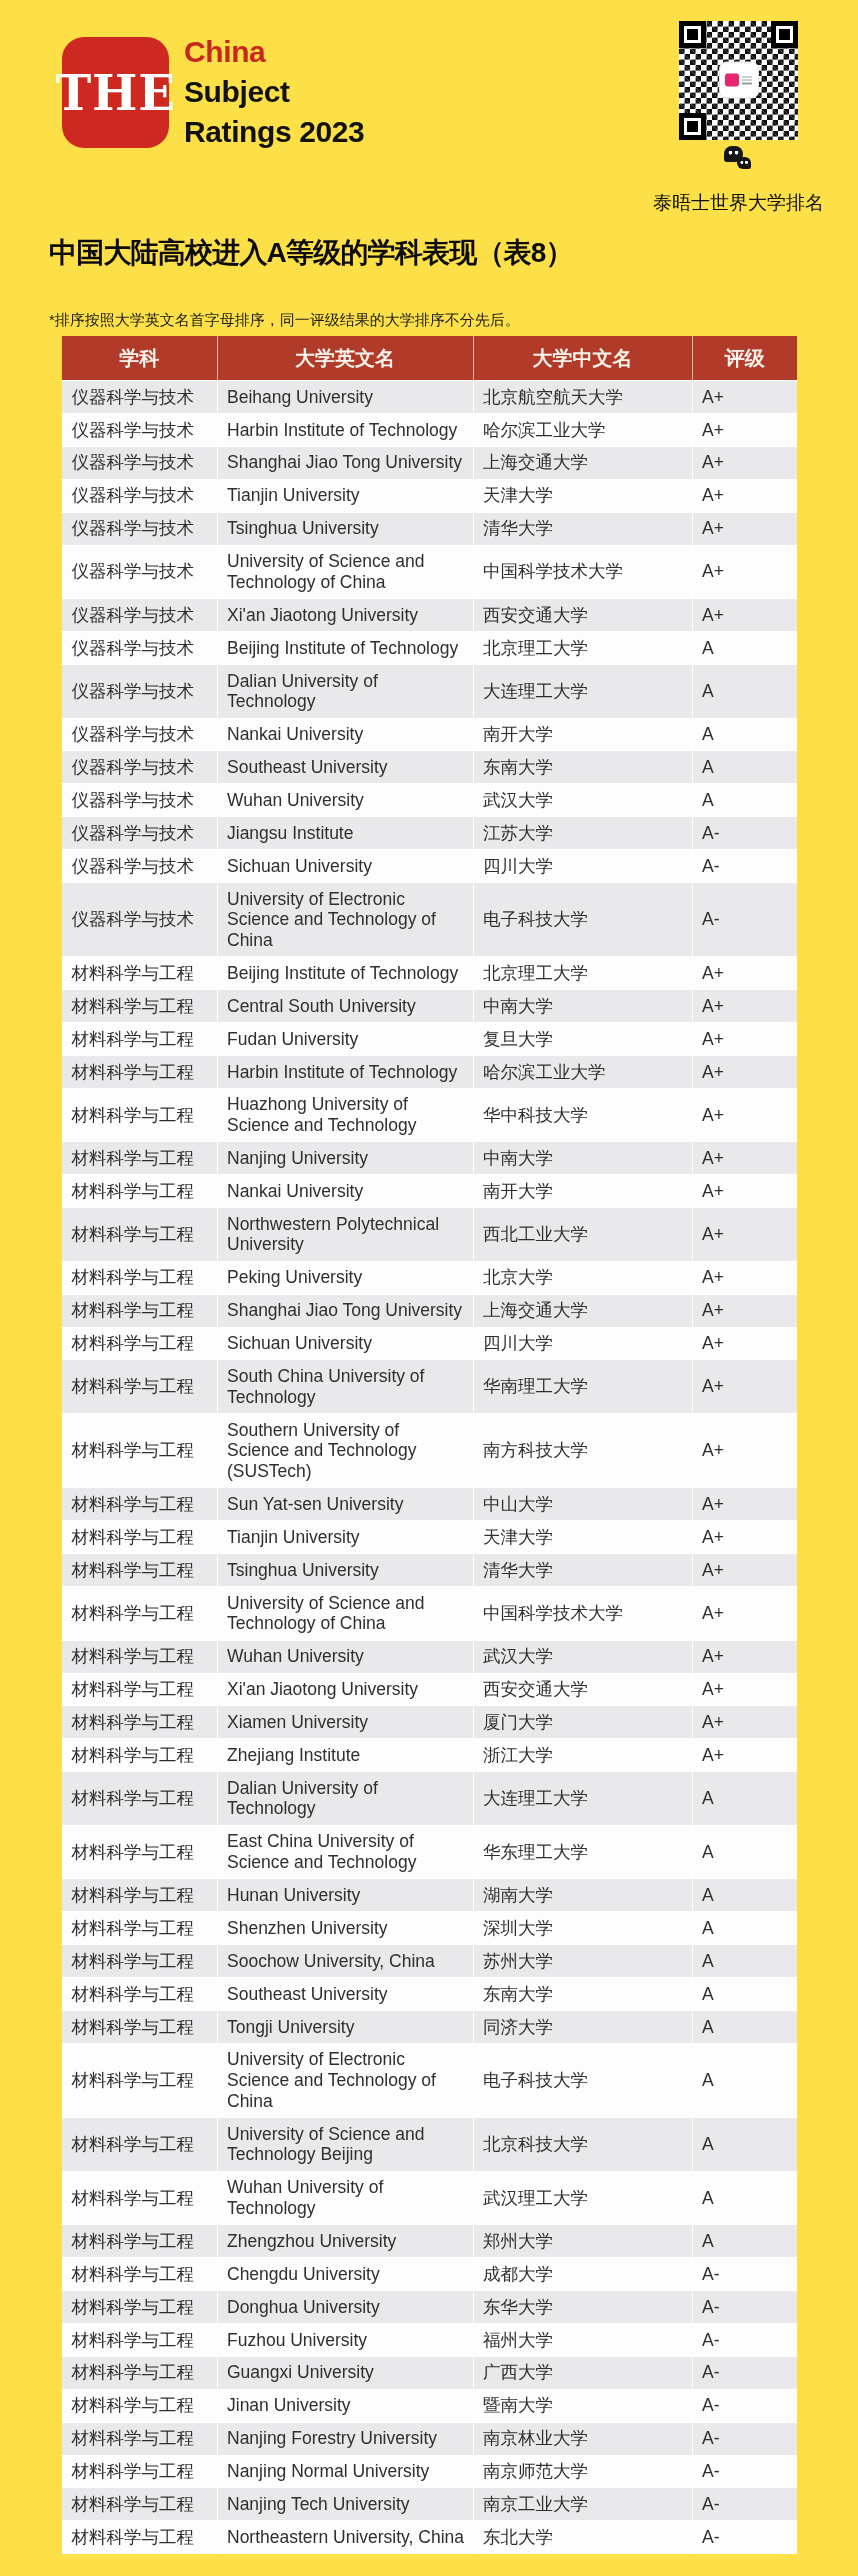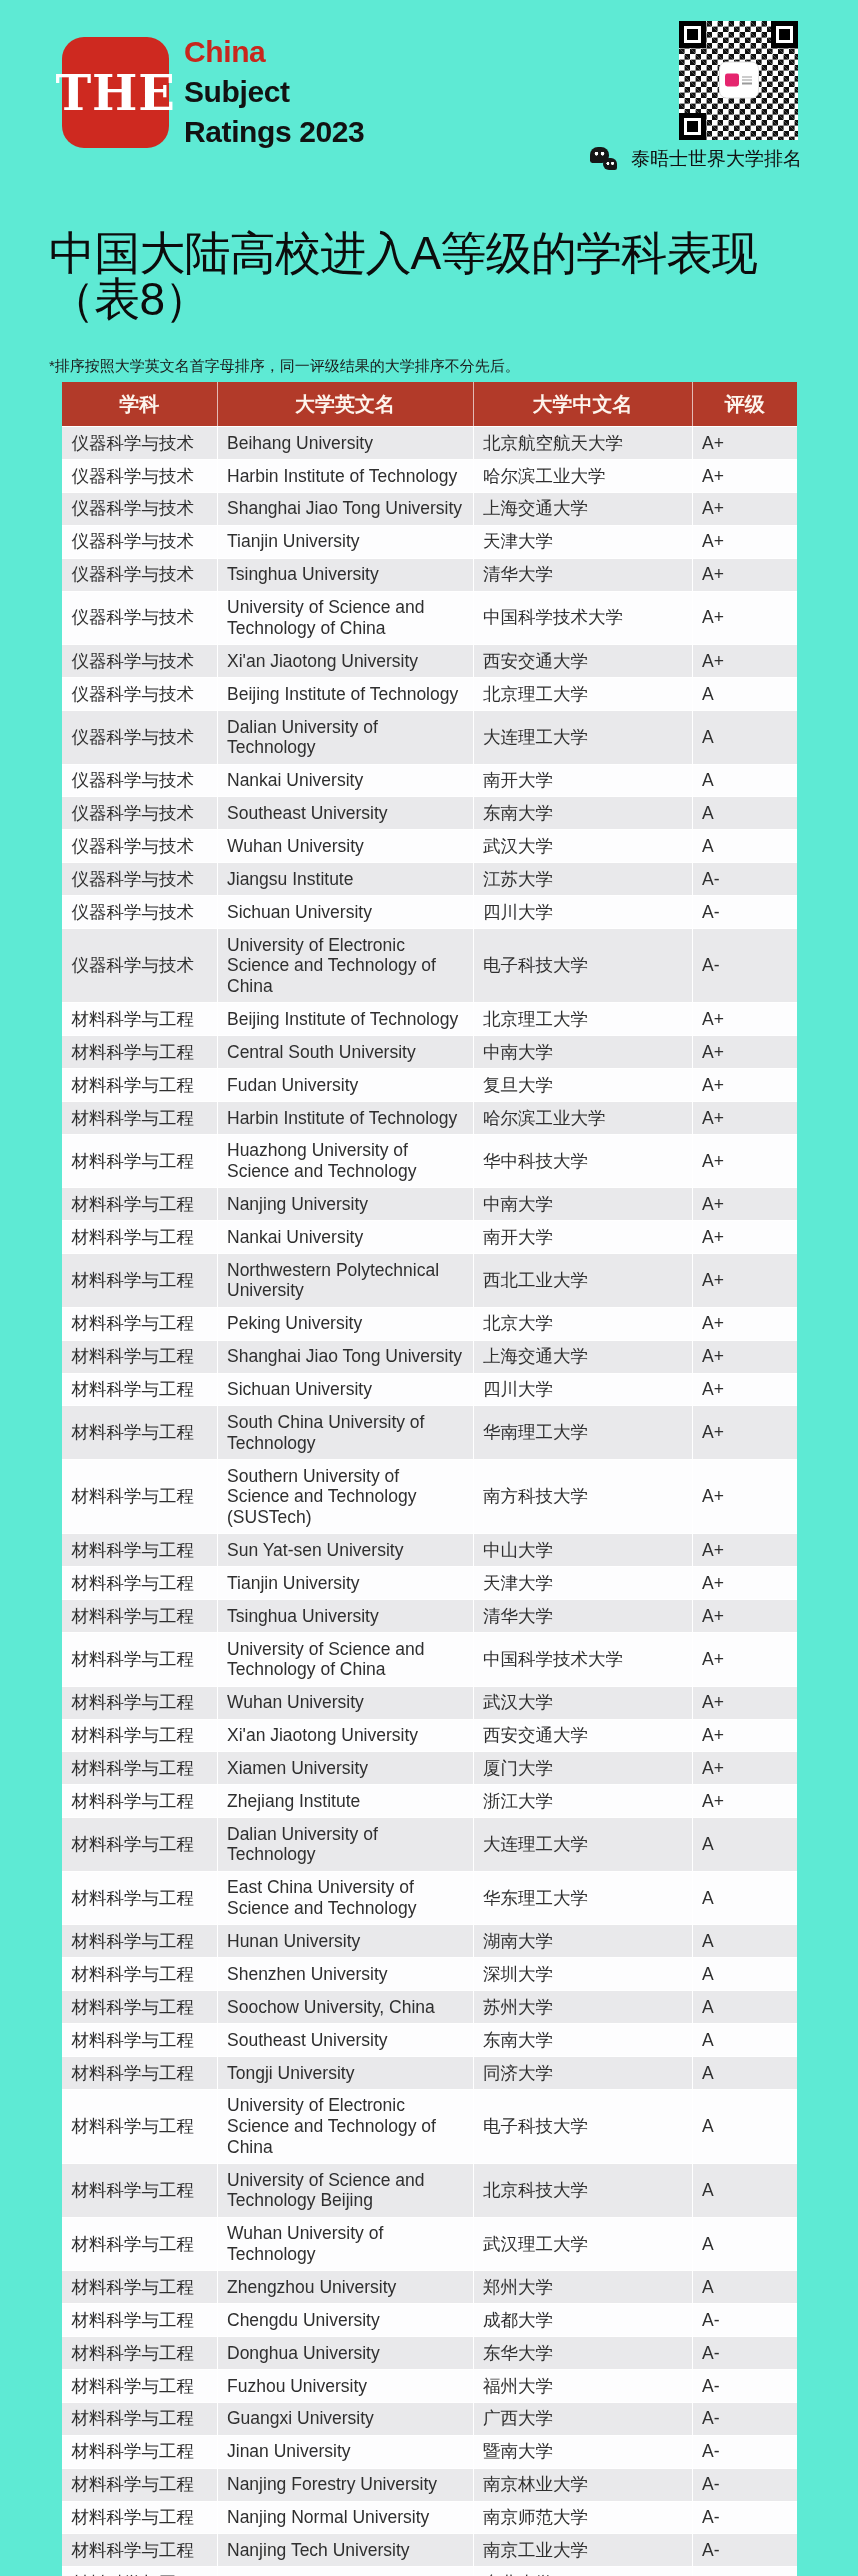--- a/index.html
+++ b/index.html
@@ -1,21 +1,21 @@
 <!DOCTYPE html>
 <html style="font-size:12.7px"><head>
 <meta charset="utf-8">
 <style>
   html,body{margin:0;padding:0;background:#ffffff;}
   .page{
     position:relative;
     width:859px;
     height:2576px;
     margin:0 auto;
-    background:#5eead4;
+    background:#fde047;
     overflow:hidden;
     font-family:"Liberation Sans","DejaVu Sans",sans-serif;
     color:#2f2f2f;
   }
   
   .top{
     position:relative;
     padding:37px 56px 0 62px;
     height:142px;
   }
@@ -60,23 +60,23 @@
     position:absolute; left:50%; top:50%; transform:translate(-50%,-50%);
     width:38px; height:35px; background:#ffffff; border:0.8px solid #e0e0e0;
     border-radius:7.2px;
     display:flex; align-items:center; justify-content:center; gap:3.2px;
   }
   .qr-mini{width:13.5px; height:13.5px; background:#e5256e; border-radius:2.4px;}
   .qr-mini-lines{display:flex; flex-direction:column; gap:1.6px;}
   .qr-mini-lines i{display:block; width:9.5px; height:1.6px; background:#9a9a9a;}
   .qr-caption{
     margin-top:6.4px;
-    display:flex; align-items:center; justify-content:flex-end; gap:12px;
+    display:flex; align-items:center; justify-content:flex-end; gap:20px;
     white-space:nowrap;
-    font-size:19px; color:#111; font-weight:500;
+    font-size:19px; color:#111; font-weight:500;flex-direction:column;
   }
   .wechat{
     position:relative; width:29px; height:24px; display:inline-block; flex:none;
   }
   .wechat::before{
     content:""; position:absolute; left:0; top:0; width:19px; height:16px;
     border-radius:8px 8px 7.2px 2.4px;
     background:
       radial-gradient(circle at 34% 42%, #fff 1.6px, transparent 2.1px),
       radial-gradient(circle at 66% 42%, #fff 1.6px, transparent 2.1px),
@@ -86,22 +86,22 @@
     content:""; position:absolute; right:1.6px; bottom:0.8px; width:14.3px; height:12px;
     border-radius:6.4px 6.4px 2.4px 6.4px;
     background:
       radial-gradient(circle at 35% 45%, #fff 1.3px, transparent 1.7px),
       radial-gradient(circle at 68% 45%, #fff 1.3px, transparent 1.7px),
       #161616;
   }
   
   .title{
     margin:51px 48px 0 49px;
-    font-size:46px; line-height:46px;
-    font-weight:400; color:#0c0c0c;
+    font-size:28px; line-height:46px;
+    font-weight:700; color:#0c0c0c;
     letter-spacing:-0.8px;
   }
   .note{
     margin:35px 48px 6.4px 49px;
     font-size:15px; color:#1a1a1a;
   }
   
   table.ratings{
     margin:4.8px 62px 0 62px;
     width:735px;

